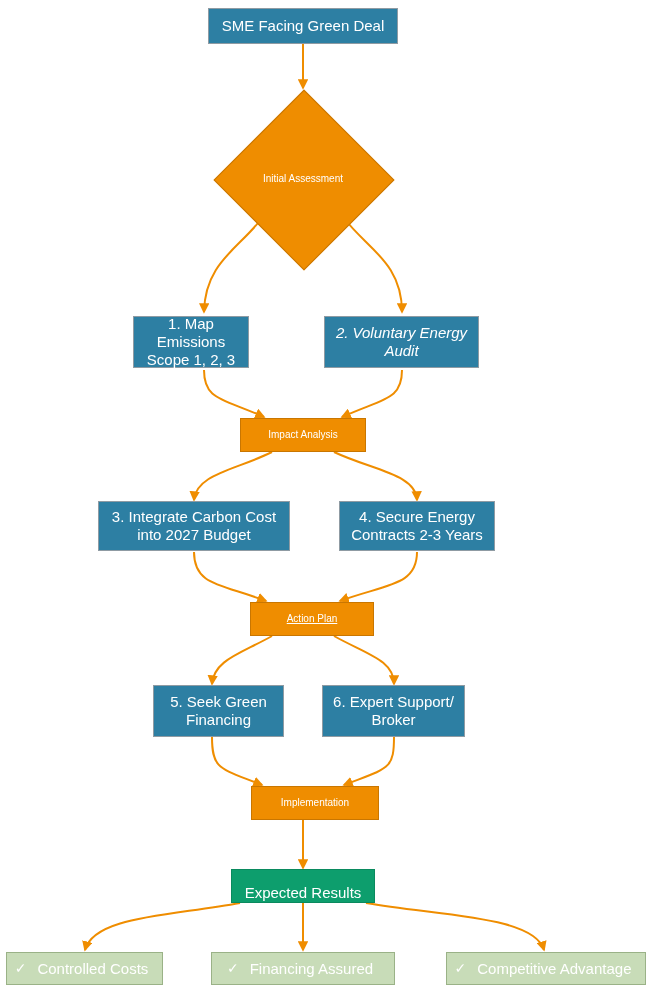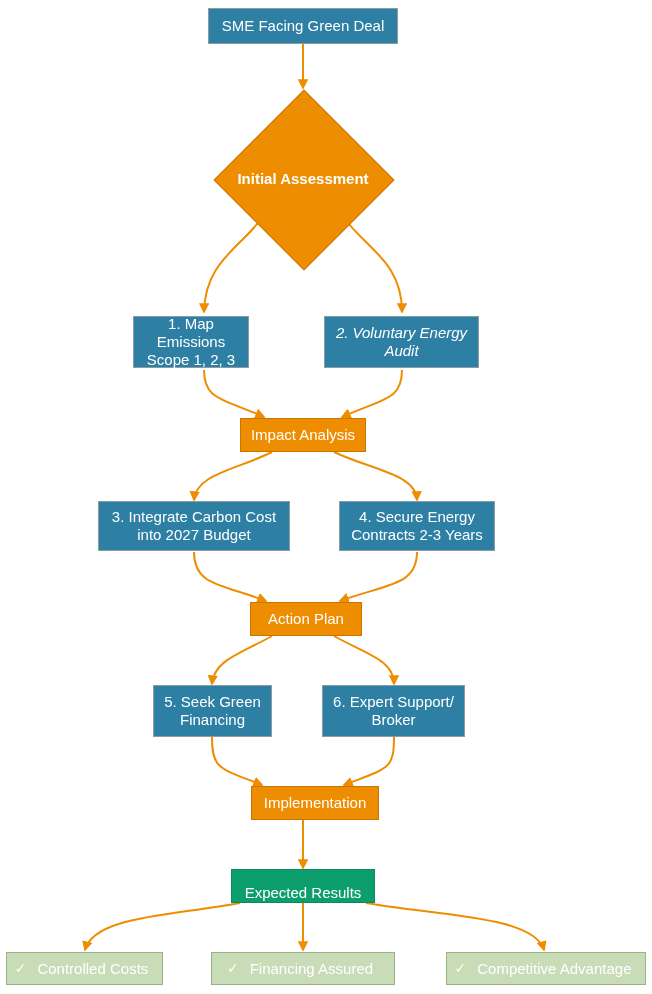--- a/index.html
+++ b/index.html
@@ -49,29 +49,28 @@
   .n-process {
     background: #2d7fa3;
     border: 1px solid #8f9ba3;
     font-size: 15px;
   }
 
   
   .n-stage {
     background: #ef8d00;
     border: 1.5px solid #c97600;
-    font-size: 15px;
+    font-size: 10px;
   }
 
   
   .n-decision {
     background: transparent;
     border: none;
-    font-size: 15px;
-    font-weight: bold;
+    font-size: 10px;
   }
   .diamond-shape {
     position: absolute;
     left: 50%;
     top: 50%;
     width: 126px;
     height: 126px;
     margin-left: -63px;
     margin-top: -63px;
     background: #ef8d00;
@@ -176,25 +175,25 @@
   <div class="node n-process" style="left:98px; top:501px; width:192px; height:50px;">
     <span class="node-label">3. Integrate Carbon Cost
 into 2027 Budget</span>
   </div>
 
   <div class="node n-process" style="left:339px; top:501px; width:156px; height:50px;">
     <span class="node-label">4. Secure Energy
 Contracts 2-3 Years</span>
   </div>
 
-  <div class="node n-stage" style="left:250px; top:602px; width:112px; height:34px;">
+  <div class="node n-stage" style="left:250px; top:602px; width:124px; height:34px;text-decoration:underline;">
     <span class="node-label">Action Plan</span>
   </div>
 
-  <div class="node n-process" style="left:153px; top:685px; width:119px; height:52px;">
+  <div class="node n-process" style="left:153px; top:685px; width:131px; height:52px;">
     <span class="node-label">5. Seek Green
 Financing</span>
   </div>
 
   <div class="node n-process" style="left:322px; top:685px; width:143px; height:52px;">
     <span class="node-label">6. Expert Support/
 Broker</span>
   </div>
 
   <div class="node n-stage" style="left:239px; top:786px; width:128px; height:34px;margin-left:12px;">

